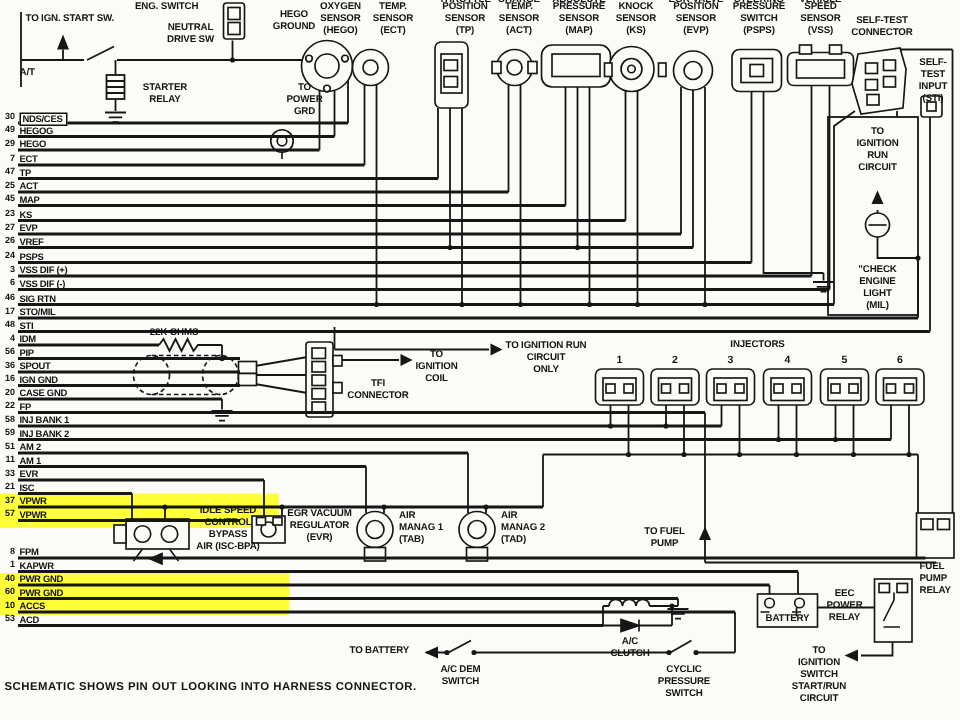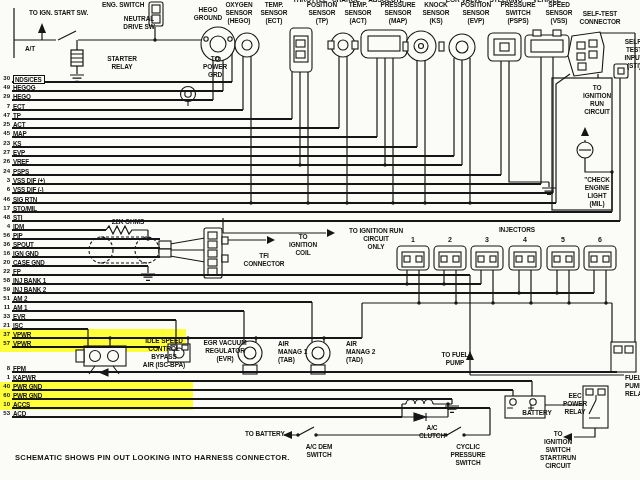--- a/index.html
+++ b/index.html
@@ -1,20 +1,20 @@
 <!DOCTYPE html>
 <html><head>
 <meta charset="utf-8">
 <style>
   html,body{margin:0;padding:0;background:#e8e8e6;}
   .stage{position:relative;width:640px;height:480px;background:#fbfbf8;overflow:hidden;
          font-family:"Liberation Sans",sans-serif;}
   svg.wires{position:absolute;left:0;top:0;}
   .lbl{position:absolute;font-size:6.5px;line-height:8px;font-weight:700;color:#141414;
-       white-space:pre-line;letter-spacing:-0.1px;z-index:5;margin-left:12px;}
+       white-space:pre-line;letter-spacing:-0.1px;z-index:5;}
   .lbl.c{transform:translateX(-50%);text-align:center;}
   .cap{font-size:7.6px;letter-spacing:0.3px;}
   .hline{position:absolute;height:1.2px;background:#161616;z-index:3;}
   .pin-lbl{position:absolute;font-size:6.3px;line-height:7px;font-weight:700;color:#101010;
            white-space:nowrap;z-index:4;letter-spacing:-0.2px;}
   .pin-lbl.boxed{border:1px solid #101010;padding:0 2px 0 1px;background:#fbfbf8;}
   .pin-num{position:absolute;font-size:6px;line-height:7px;font-weight:700;color:#101010;
            width:10px;text-align:right;z-index:4;}
   .sensor-top{position:absolute;font-size:6.5px;line-height:8px;font-weight:700;color:#141414;
               transform:translateX(-50%);white-space:nowrap;z-index:5;}

